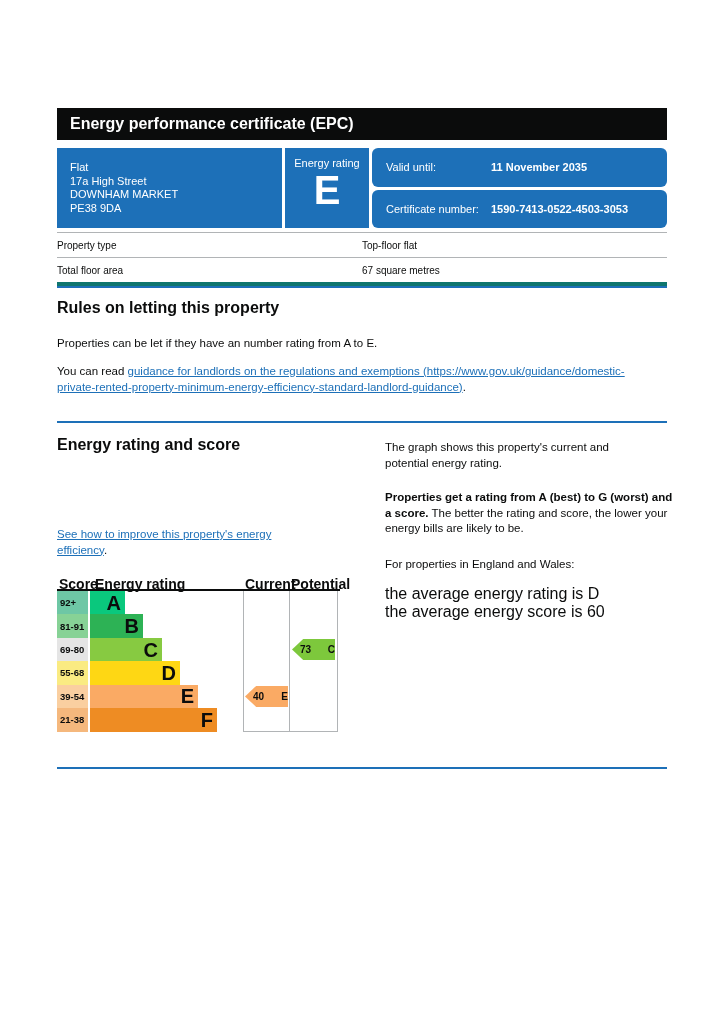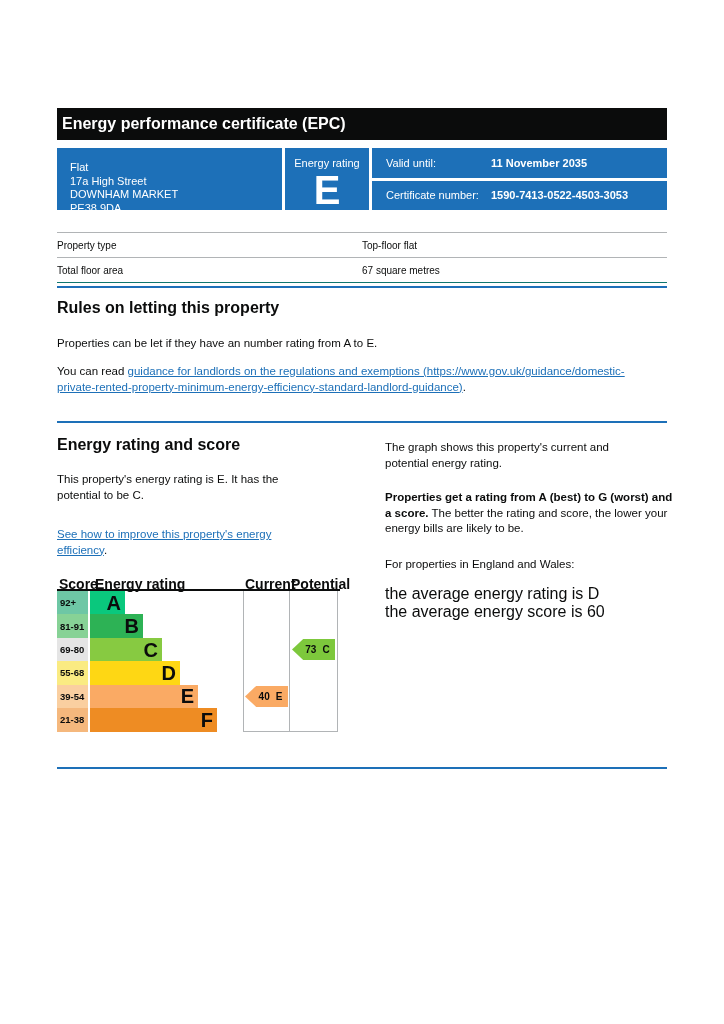--- a/index.html
+++ b/index.html
@@ -10,42 +10,42 @@
     -webkit-font-smoothing: antialiased;
   }
   .page { position: relative; width: 724px; height: 1024px; overflow: hidden; background: #fff; }
   .abs { position: absolute; }
 
   
   .title-bar {
     left: 57px; top: 108px; width: 610px; height: 32px;
     background: #0b0c0c; color: #ffffff;
     font-size: 16px; font-weight: bold;
-    line-height: 32px; padding-left: 5px; box-sizing: border-box;
-  }
-
-  
-  .banner { left: 57px; top: 148px; width: 610px; height: 62px; display: flex; gap: 3px; }
+    line-height: 32px; padding-left: 13px; box-sizing: border-box;
+  }
+
+  
+  .banner { left: 57px; top: 148px; width: 610px; height: 80px; display: flex; gap: 3px; }
   .banner .cell { background: #1d70b8; color: #fff; box-sizing: border-box; }
   .banner-address { width: 225px; padding: 13px 8px 0 13px; font-size: 11px; line-height: 13.5px; }
   .banner-rating { width: 84px; text-align: center; padding-top: 9px; }
   .banner-rating .lbl { font-size: 11px; }
   .banner-rating .big { font-size: 40px; font-weight: bold; line-height: 42px; }
   .banner-meta { flex: 1; display: flex; flex-direction: column; gap: 3px; background: #fff !important; padding: 0; }
   .banner-meta .meta-row {
     background: #1d70b8; flex: 1; display: flex; align-items: center;
-    font-size: 11px; padding-left: 14px; box-sizing: border-box; color: #fff;
+    font-size: 11px; padding-left: 14px; box-sizing: border-box; color: #fff; border-radius: 6px;
   }
   .banner-meta .meta-label { flex: 0 0 105px; }
   .banner-meta .meta-value { font-weight: bold; }
 
   
   .prop-table { left: 57px; top: 232px; width: 610px; font-size: 10px; }
   .prop-row { display: flex; align-items: center; height: 24px; border-top: 1px solid #b1b4b6; }
-  .prop-row:last-child { border-bottom: 1px solid #0f766e; }
+  .prop-row:last-child { border-bottom: 4px solid #0f766e; }
   .prop-label { flex: 0 0 305px; }
 
   .blue-rule { height: 2px; background: #1d70b8; width: 610px; left: 57px; }
 
   h2.section-heading { margin: 0; font-size: 16px; font-weight: bold; }
   p.body-text { margin: 0; font-size: 11.5px; line-height: 15.5px; }
   a.link { color: #1d70b8; text-decoration: underline; cursor: pointer; }
 
   
   .rules-heading { left: 57px; top: 299px; }
@@ -89,21 +89,21 @@
     display: flex; align-items: center; justify-content: center;
   }
   .col-potential {
     width: 49px; border-left: 1px solid #b1b4b6; border-right: 1px solid #b1b4b6;
     box-sizing: border-box; display: flex; align-items: center; justify-content: center;
   }
   .chart-row:last-child .col-current, .chart-row:last-child .col-potential { border-bottom: 1px solid #b1b4b6; }
   .rating-arrow {
     height: 21px; width: 43px;
     clip-path: polygon(0 50%, 26% 0, 100% 0, 100% 100%, 26% 100%);
-    display: flex; align-items: center; justify-content: center;
+    display: flex; align-items: center; justify-content: space-between;
     gap: 6px; padding-left: 8px; box-sizing: border-box;
     font-size: 10px; font-weight: bold; color: #0b0c0c;
   }
 </style>
 </head>
 <body>
 
 <div class="page">
 
   <div class="abs title-bar">
@@ -146,21 +146,20 @@
 
   <div class="abs blue-rule" style="top:286px"></div>
 
   <h2 class="abs section-heading rules-heading">Rules on letting this property</h2>
   <p class="abs body-text rules-p1">Properties can be let if they have an number rating from A to E.</p>
   <p class="abs body-text rules-p2"><span>You can read </span><a class="link">guidance for landlords on the regulations and exemptions (https://www.gov.uk/guidance/domestic-private-rented-property-minimum-energy-efficiency-standard-landlord-guidance)</a><span>.</span></p>
 
   <div class="abs blue-rule" style="top:421px"></div>
 
   <h2 class="abs section-heading rating-heading">Energy rating and score</h2>
-  <p class="abs body-text rating-p1">This property's energy rating is E. It has the potential to be C.</p>
   <p class="abs body-text rating-link"><a class="link">See how to improve this property's energy efficiency</a><span>.</span></p>
 
   <p class="abs body-text graph-p1">The graph shows this property's current and potential energy rating.</p>
   <p class="abs body-text graph-p2"><strong>Properties get a rating from A (best) to G (worst) and a score.</strong><span> The better the rating and score, the lower your energy bills are likely to be.</span></p>
   <p class="abs body-text graph-p3">For properties in England and Wales:</p>
   <div class="abs body-text graph-stats">
     <div>the average energy rating is D</div>
     <div>the average energy score is 60</div>
   </div>
 

